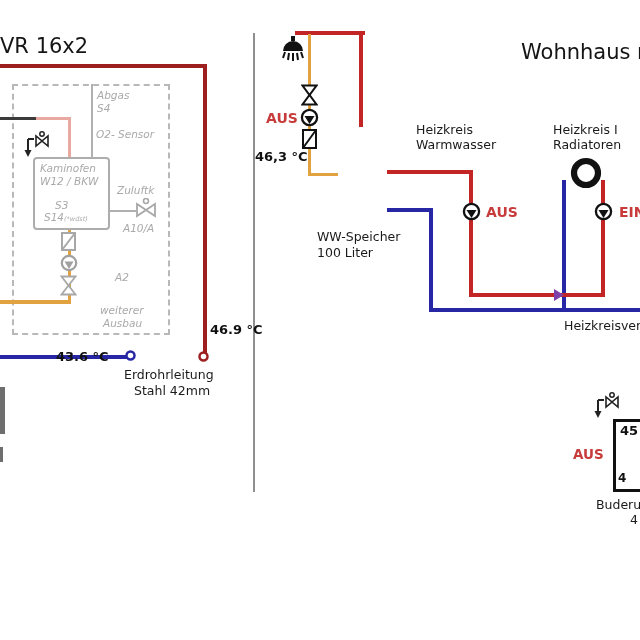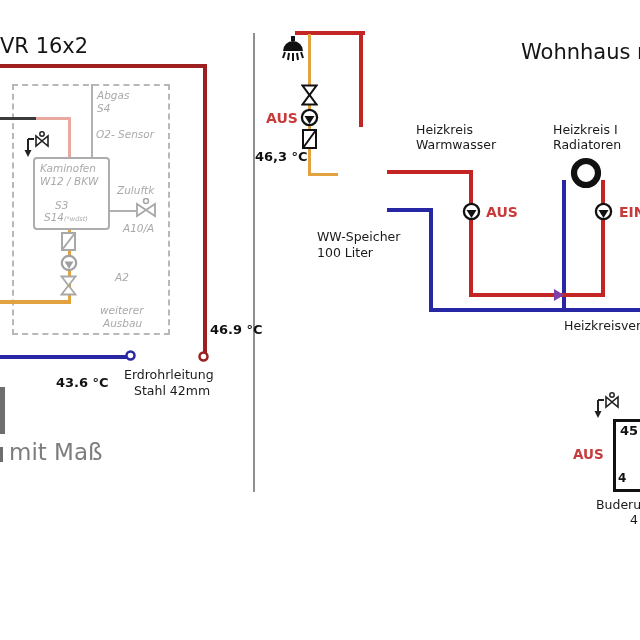--- a/index.html
+++ b/index.html
@@ -119,27 +119,26 @@
 
   <div class="lbl graytx" style="left:100px;top:304px;">weiterer</div>
   <div class="lbl graytx" style="left:103px;top:317px;">Ausbau</div>
 
   <div class="lbl temp" style="left:210px;top:323px;">46.9 °C</div>
 
   <div class="pipe c-blue" style="left:0;top:355px;width:130px;height:4px;"></div>
   <svg class="icon" style="left:124px;top:349px;" width="13" height="13">
     <circle cx="6.5" cy="6.5" r="4" fill="#fff" stroke="#2727a6" stroke-width="2.5"></circle>
   </svg>
-  <div class="lbl temp" style="left:56px;top:376px;">43.6 °C</div>
+  <div class="lbl temp" style="left:56px;top:350px;">43.6 °C</div>
   <div class="lbl sm" style="left:124px;top:368px;">Erdrohrleitung</div>
   <div class="lbl sm" style="left:134px;top:384px;">Stahl 42mm</div>
 
   <div class="logo-frag" style="left:0;top:387px;width:5px;height:47px;"></div>
   <div class="logo-frag" style="left:0;top:447px;width:3px;height:15px;"></div>
-  <div class="logo-tag">mit Maß</div>
 
   <div class="divider"></div>
 
   <div class="lbl title" style="left:521px;top:40px;">Wohnhaus mit</div>
 
   <div class="pipe c-red" style="left:295px;top:31px;width:70px;height:4px;"></div>
   <div class="pipe c-red" style="left:359px;top:31px;width:4px;height:96px;"></div>
   <div class="pipe c-orange" style="left:308px;top:34px;width:3px;height:142px;"></div>
   <div class="pipe c-orange" style="left:308px;top:173px;width:30px;height:3px;"></div>
 

